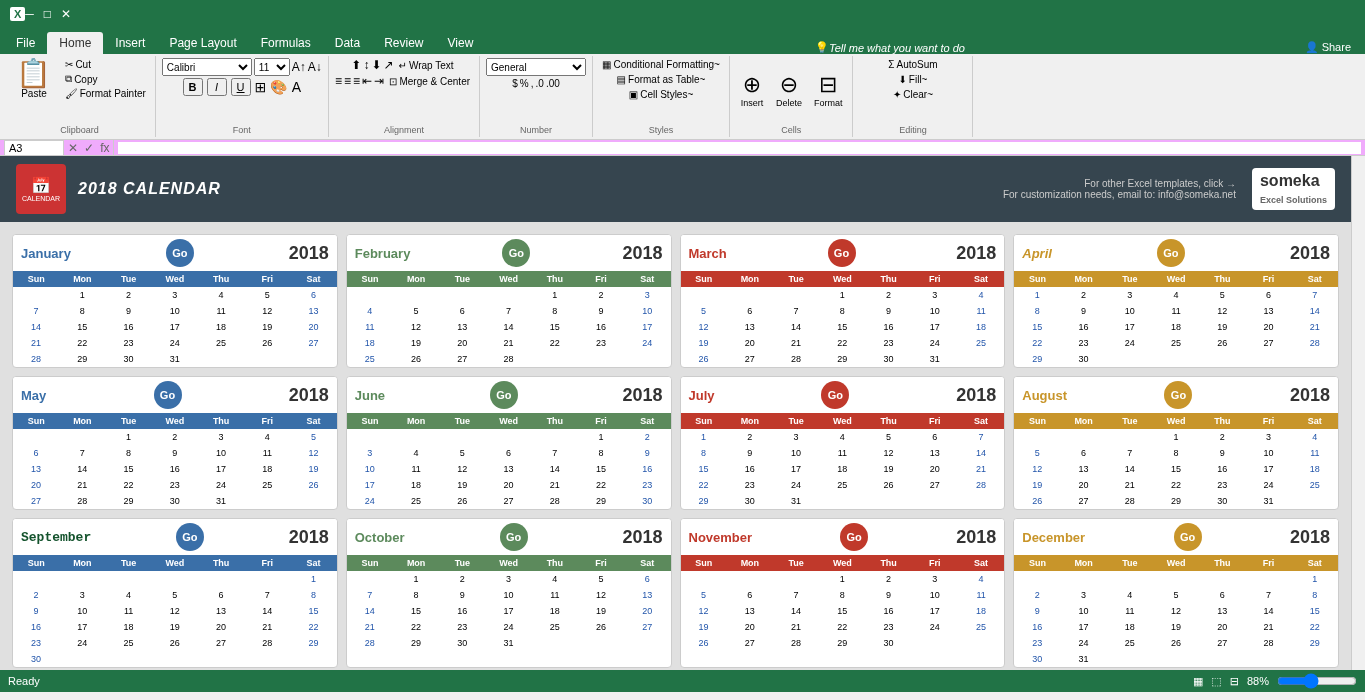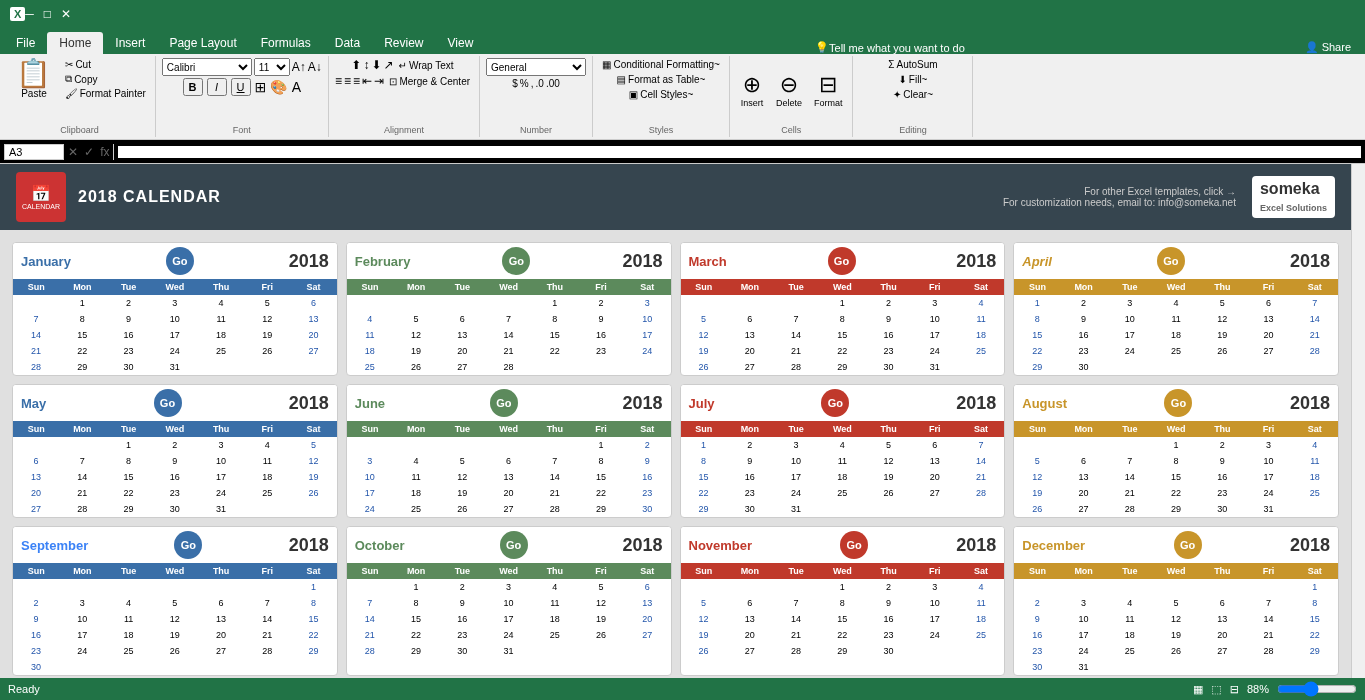--- a/index.html
+++ b/index.html
@@ -96,25 +96,25 @@
     }
     .ribbon-col {
       display: flex;
       flex-direction: column;
       gap: 1px;
       padding-bottom: 14px;
     }
 
     
     .formula-bar {
-      background: #000000;
+      background: #f0abfc;
       border-bottom: 1px solid #ccc;
       display: flex;
       align-items: center;
-      height: 24px;
+      height: 16px;
       padding: 0 4px;
       gap: 4px;
     }
     .cell-ref-box {
       border: 1px solid #ccc;
       padding: 1px 4px;
       width: 60px;
       font-size: 11px;
     }
     .formula-icons {
@@ -156,21 +156,21 @@
       border-radius: 4px;
       display: flex;
       flex-direction: column;
       align-items: center;
       justify-content: center;
       font-size: 8px;
       color: white;
       margin-right: 12px;
     }
     .calendar-title-block { flex: 1; }
-    .calendar-title-block .cal-title { font-size: 16px; font-weight: bold; letter-spacing: 1px; }
+    .calendar-title-block .cal-title { font-size: 16px; font-weight: bold; letter-spacing: 1px; font-style: italic; }
     .calendar-title-block .cal-sub { font-size: 18px; font-weight: bold; color: #5bc8f5; letter-spacing: 2px; }
     .calendar-info { text-align: right; font-size: 10px; color: #ccc; }
     .someka-logo {
       background: white;
       padding: 4px 8px;
       border-radius: 4px;
       margin-left: 16px;
       font-size: 14px;
       font-weight: bold;
       color: #333;
@@ -243,21 +243,21 @@
 
     
     .month-card.jan .month-name { color: #3a6fa8; }
     .month-card.feb .month-name { color: #5c8a5c; }
     .month-card.mar .month-name { color: #c0392b; }
     .month-card.apr .month-name { color: #c8952a; font-style: italic; }
     .month-card.may .month-name { color: #3a6fa8; }
     .month-card.jun .month-name { color: #5c8a5c; }
     .month-card.jul .month-name { color: #c0392b; }
     .month-card.aug .month-name { color: #c8952a; }
-    .month-card.sep .month-name { color: #3b82f6; }
+    .month-card.sep .month-name { color: #14532d; font-family: Liberation Mono, monospace; }
     .month-card.oct .month-name { color: #5c8a5c; }
     .month-card.nov .month-name { color: #c0392b; }
     .month-card.dec .month-name { color: #c8952a; }
 
     
     .month-card.jan .go-btn { background: #3a6fa8; }
     .month-card.feb .go-btn { background: #5c8a5c; }
     .month-card.mar .go-btn { background: #c0392b; }
     .month-card.apr .go-btn { background: #c8952a; }
     .month-card.may .go-btn { background: #3a6fa8; }
@@ -317,21 +317,21 @@
   <div class="ribbon-tab">File</div>
   <div class="ribbon-tab active">Home</div>
   <div class="ribbon-tab">Insert</div>
   <div class="ribbon-tab">Page Layout</div>
   <div class="ribbon-tab">Formulas</div>
   <div class="ribbon-tab">Data</div>
   <div class="ribbon-tab">Review</div>
   <div class="ribbon-tab">View</div>
   <div style="flex:1;display:flex;align-items:center;justify-content:center;">
     <span style="color:#fff;font-size:11px;">💡</span>
-    <span style="color:#fff;font-size:11px;">Tell me what you want to do</span>
+    <span style="color:#fff;font-size:11px;font-style:italic;">Tell me what you want to do</span>
   </div>
   <div style="color:white;font-size:11px;padding:0 10px;">
     <span>👤</span> <span>Share</span>
   </div>
 </div>
 
 <div class="ribbon">
 
   <div class="ribbon-group">
     <div class="ribbon-group-content" style="flex-direction:row;align-items:flex-start;gap:4px;">

